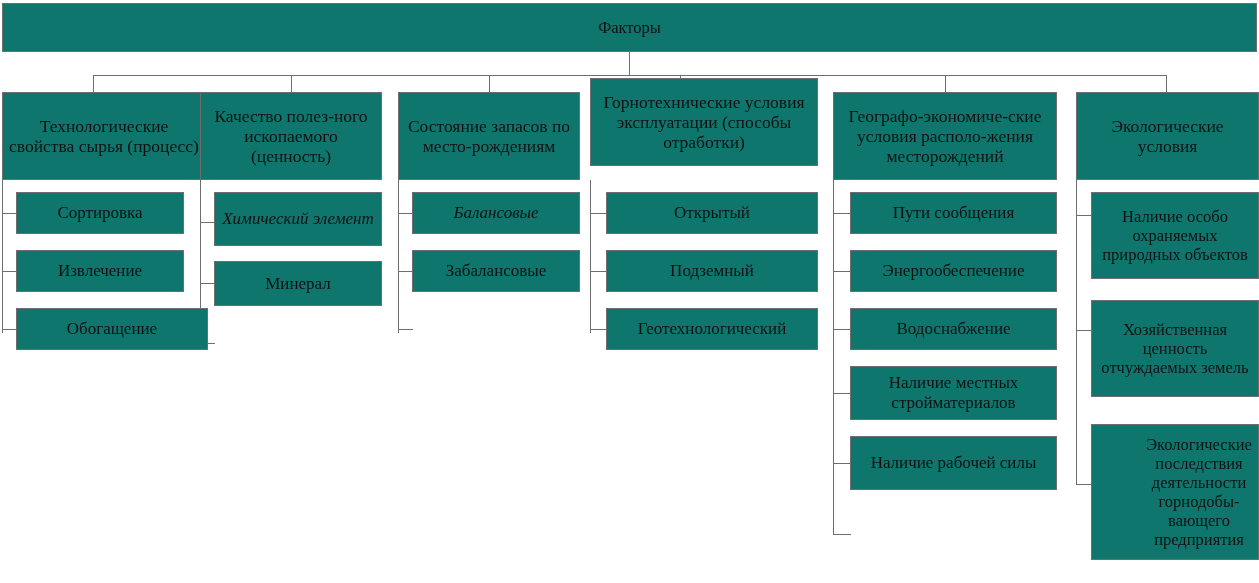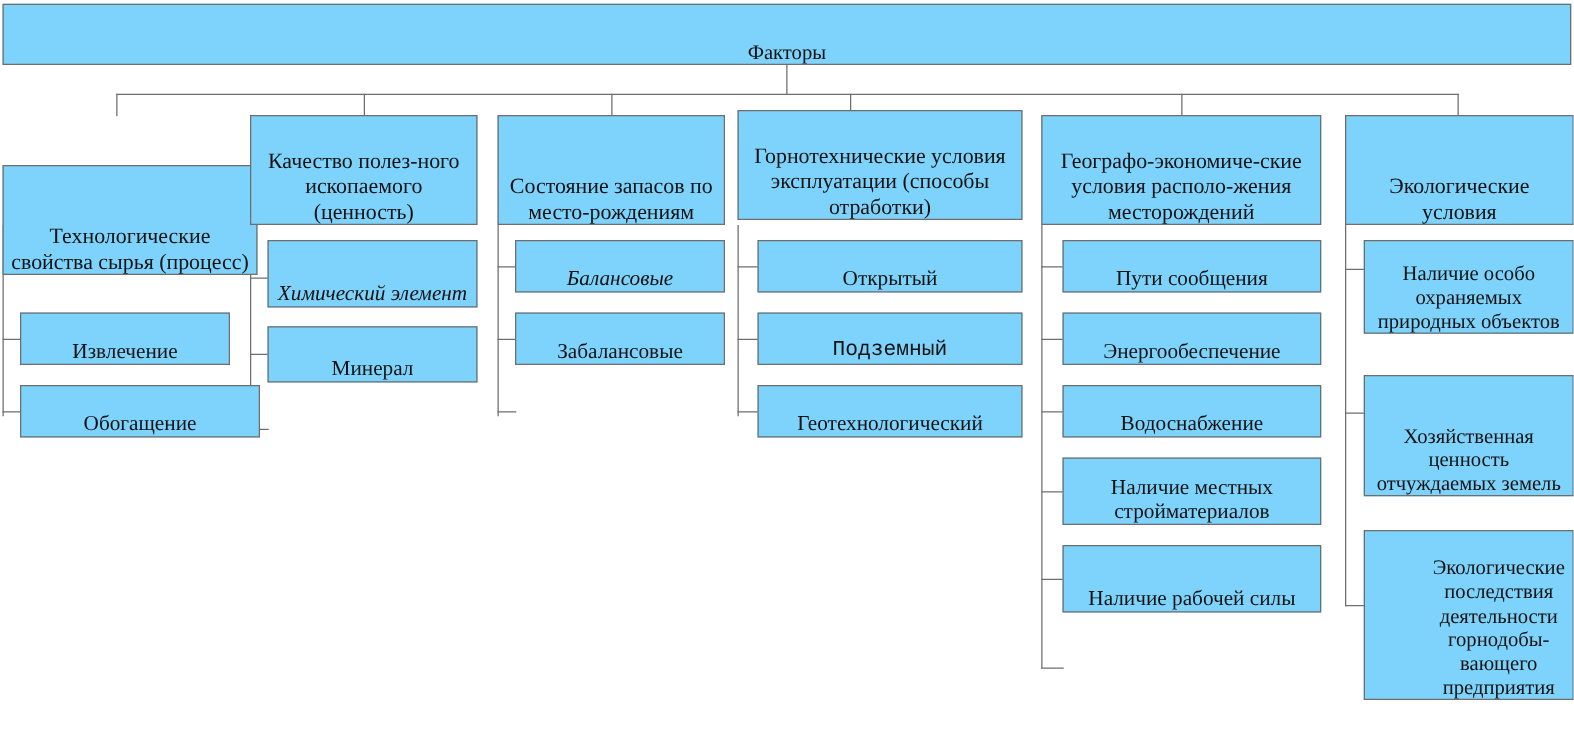--- a/index.html
+++ b/index.html
@@ -12,23 +12,23 @@
     position:relative;
     width:1259px;
     height:583px;
     overflow:hidden;
     background:#ffffff;
   }
   .box{
     position:absolute;
     box-sizing:border-box;
     border:1.4px solid #6e6e6e;
-    background:#7dd3fc;
+    background:#0f766e;
     display:flex;
-    align-items:flex-end;
+    align-items:center;
     justify-content:center;
     text-align:center;
     line-height:1.16;
     z-index:3;
   }
   .box span{display:block;width:100%;padding:0 3px;}
   .root-box{font-size:16.5px;}
   .cat-box{font-size:17.5px;}
   .leaf-box{font-size:17px;}
   .leaf-box.small{font-size:16.5px;}
@@ -53,27 +53,30 @@
 
   <div class="line hline" style="left:93px;top:75px;width:1074px;height:1.4px;"></div>
 
   <div class="line vline" style="left:93px;top:75px;height:18px;"></div>
   <div class="line vline" style="left:291px;top:75px;height:18px;"></div>
   <div class="line vline" style="left:489px;top:75px;height:18px;"></div>
   <div class="line vline" style="left:680px;top:75px;height:18px;"></div>
   <div class="line vline" style="left:945px;top:75px;height:18px;"></div>
   <div class="line vline" style="left:1166px;top:75px;height:18px;"></div>
 
-  <div class="box cat-box" style="left:2px;top:92px;width:204px;height:88px;margin-top:40px;">
+  <div class="box cat-box" style="left:2px;top:92px;width:204px;height:88px;">
     <span>Технологические свойства сырья (процесс)</span>
   </div>
   <div class="line vline" style="left:2px;top:180px;height:153px;"></div>
   <div class="line hline" style="left:2px;top:213px;width:15px;"></div>
   <div class="line hline" style="left:2px;top:271px;width:15px;"></div>
   <div class="line hline" style="left:2px;top:329px;width:15px;"></div>
+  <div class="box leaf-box" style="left:16px;top:192px;width:168px;height:42px;">
+    <span>Сортировка</span>
+  </div>
   <div class="box leaf-box" style="left:16px;top:250px;width:168px;height:42px;">
     <span>Извлечение</span>
   </div>
   <div class="box leaf-box" style="left:16px;top:308px;width:192px;height:42px;">
     <span>Обогащение</span>
   </div>
 
   <div class="box cat-box" style="left:200px;top:92px;width:182px;height:88px;">
     <span>Качество полез-ного ископаемого (ценность)</span>
   </div>
@@ -95,31 +98,31 @@
   <div class="line hline" style="left:398px;top:213px;width:15px;"></div>
   <div class="line hline" style="left:398px;top:271px;width:15px;"></div>
   <div class="line hline" style="left:398px;top:329px;width:15px;"></div>
   <div class="box leaf-box" style="left:412px;top:192px;width:168px;height:42px;font-style:italic;">
     <span>Балансовые</span>
   </div>
   <div class="box leaf-box" style="left:412px;top:250px;width:168px;height:42px;">
     <span>Забалансовые</span>
   </div>
 
-  <div class="box cat-box" style="left:590px;top:88px;width:228px;height:88px;">
+  <div class="box cat-box" style="left:590px;top:78px;width:228px;height:88px;">
     <span>Горнотехнические условия эксплуатации (способы отработки)</span>
   </div>
   <div class="line vline" style="left:590px;top:180px;height:153px;"></div>
   <div class="line hline" style="left:590px;top:213px;width:17px;"></div>
   <div class="line hline" style="left:590px;top:271px;width:17px;"></div>
   <div class="line hline" style="left:590px;top:329px;width:17px;"></div>
   <div class="box leaf-box" style="left:606px;top:192px;width:212px;height:42px;">
     <span>Открытый</span>
   </div>
-  <div class="box leaf-box" style="left:606px;top:250px;width:212px;height:42px;font-family:Liberation Mono, monospace;">
+  <div class="box leaf-box" style="left:606px;top:250px;width:212px;height:42px;">
     <span>Подземный</span>
   </div>
   <div class="box leaf-box" style="left:606px;top:308px;width:212px;height:42px;">
     <span>Геотехнологический</span>
   </div>
 
   <div class="box cat-box" style="left:833px;top:92px;width:224px;height:88px;">
     <span>Географо-экономиче-ские условия располо-жения месторождений</span>
   </div>
   <div class="line vline" style="left:833px;top:180px;height:355px;"></div>
@@ -145,21 +148,21 @@
     <span>Наличие рабочей силы</span>
   </div>
 
   <div class="box cat-box" style="left:1076px;top:92px;width:183px;height:88px;">
     <span>Экологические условия</span>
   </div>
   <div class="line vline" style="left:1076px;top:180px;height:305px;"></div>
   <div class="line hline" style="left:1076px;top:215px;width:16px;"></div>
   <div class="line hline" style="left:1076px;top:330px;width:16px;"></div>
   <div class="line hline" style="left:1076px;top:484px;width:16px;"></div>
-  <div class="box leaf-box small" style="left:1091px;top:192px;width:168px;height:75px;font-family:Liberation Serif, serif;">
+  <div class="box leaf-box small" style="left:1091px;top:192px;width:168px;height:87px;font-family:Liberation Serif, serif;">
     <span>Наличие особо охраняемых природных объектов</span>
   </div>
   <div class="box leaf-box small" style="left:1091px;top:300px;width:168px;height:97px;">
     <span>Хозяйственная ценность отчуждаемых земель</span>
   </div>
   <div class="box leaf-box small" style="left:1091px;top:424px;width:168px;height:136px;padding-left:48px;">
     <span>Экологические последствия деятельности горнодобы-вающего предприятия</span>
   </div>
 
 </div>

